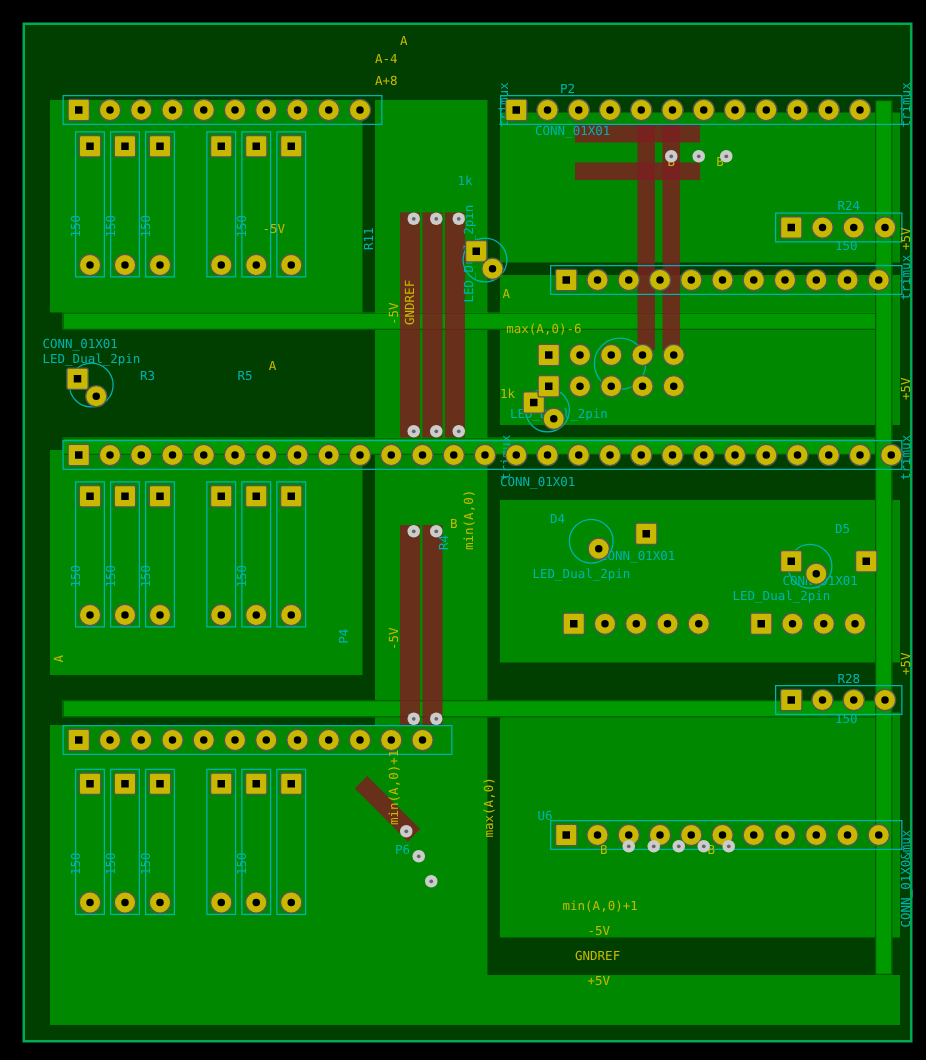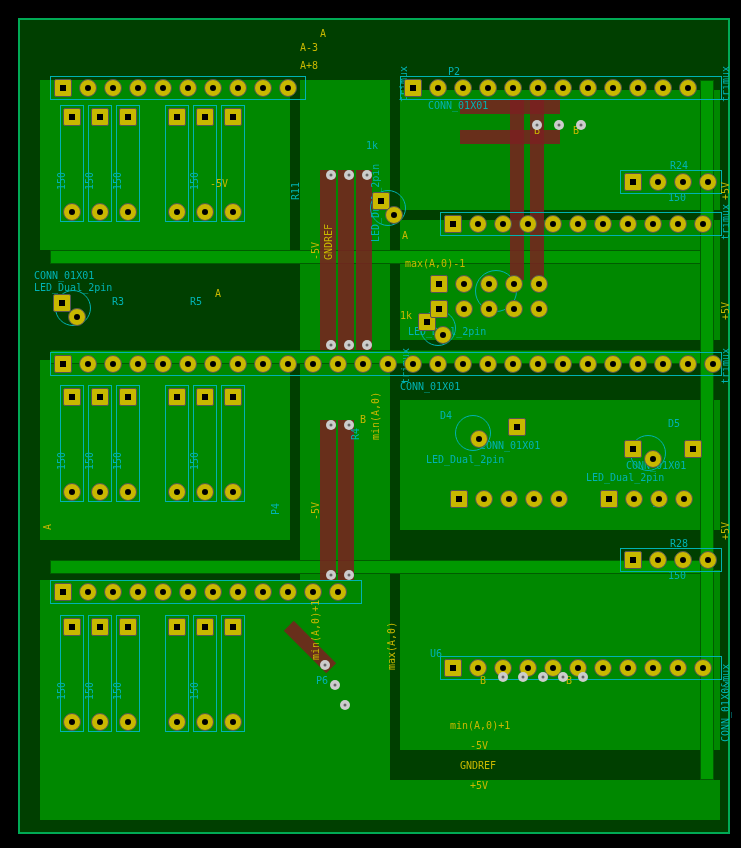--- a/index.html
+++ b/index.html
@@ -181,32 +181,32 @@
     <div class="silk-box" style="left:0; top:0; width:280px; height:22px;"></div>
   </div>
   <div style="position:absolute; left:600px; top:150px;">
     <div class="silk-box" style="left:0; top:0; width:100px; height:22px;"></div>
   </div>
   <div style="position:absolute; left:600px; top:528px;">
     <div class="silk-box" style="left:0; top:0; width:100px; height:22px;"></div>
   </div>
 
   <div class="label yellow" style="left:300px; top:8px;">A</div>
-  <div class="label yellow" style="left:280px; top:22px;">A-3</div>
+  <div class="label yellow" style="left:280px; top:22px;">A-4</div>
   <div class="label yellow" style="left:280px; top:40px;">A+8</div>
   <div class="label yellow" style="left:190px; top:158px;">-5V</div>
   <div class="label yellow vertical" style="left:290px; top:240px;">-5V</div>
   <div class="label yellow vertical" style="left:290px; top:500px;">-5V</div>
   <div class="label yellow vertical" style="left:303px; top:240px;">GNDREF</div>
   <div class="label yellow vertical" style="left:700px; top:180px;">+5V</div>
   <div class="label yellow vertical" style="left:700px; top:300px;">+5V</div>
   <div class="label yellow vertical" style="left:700px; top:520px;">+5V</div>
   <div class="label yellow" style="left:382px; top:210px;">A</div>
   <div class="label yellow" style="left:195px; top:268px;">A</div>
-  <div class="label yellow" style="left:385px; top:238px;">max(A,0)-1</div>
+  <div class="label yellow" style="left:385px; top:238px;">max(A,0)-6</div>
   <div class="label yellow vertical" style="left:350px; top:420px;">min(A,0)</div>
   <div class="label yellow vertical" style="left:366px; top:650px;">max(A,0)</div>
   <div class="label yellow vertical" style="left:290px; top:640px;">min(A,0)+1</div>
   <div class="label yellow" style="left:340px; top:394px;">B</div>
   <div class="label yellow" style="left:460px; top:655px;">B</div>
   <div class="label yellow" style="left:546px; top:655px;">B</div>
   <div class="label yellow" style="left:514px; top:105px;">B</div>
   <div class="label yellow" style="left:553px; top:105px;">B</div>
   <div class="label yellow" style="left:430px; top:700px;">min(A,0)+1</div>
   <div class="label yellow" style="left:450px; top:720px;">-5V</div>

